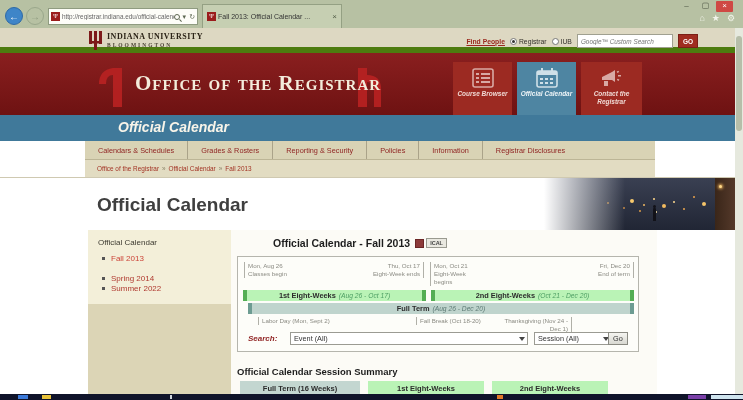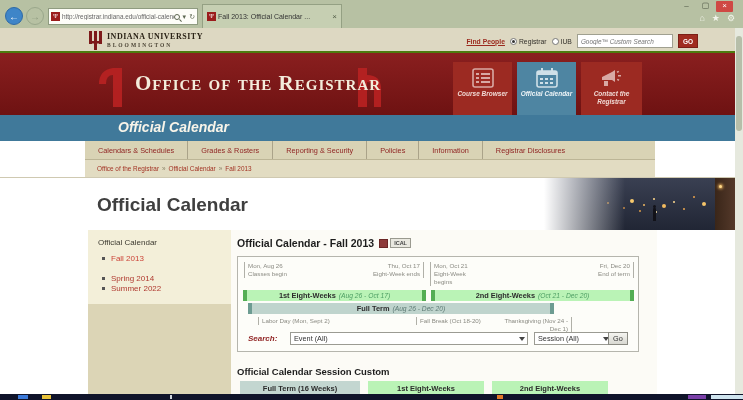--- a/index.html
+++ b/index.html
@@ -20,21 +20,21 @@
   .favicon { width:9px; height:9px; background:#9b1c1c; color:#fff; font-size:6px; line-height:9px; text-align:center; flex:0 0 9px; margin-right:2px; font-family:"Liberation Serif", serif; }
   .url-text { font-size:6.4px; color:#666; white-space:nowrap; overflow:hidden; flex:1; }
   .url-icons { display:flex; gap:3px; font-size:7px; color:#5c6650; align-items:center; }
   .mag { width:6px; height:6px; border:1px solid #5c6650; border-radius:50%; position:relative; }
   .mag:after { content:""; position:absolute; left:4px; top:5px; width:3px; height:1px; background:#5c6650; transform:rotate(45deg); }
   .tab { position:absolute; left:202px; top:4px; width:140px; height:24px; background:#c6cfb2; border:1px solid #94a083; border-bottom:none; display:flex; align-items:center; padding:0 4px; }
   .tab-title { font-size:7px; color:#333; white-space:nowrap; overflow:hidden; flex:1; }
   .tab-close { font-size:8px; color:#55604a; margin-left:3px; }
   .cmd-icons { position:absolute; right:8px; top:13px; display:flex; gap:7px; font-size:9px; color:#f2f4ea; }
   
-  .iu-band { position:absolute; left:0; top:28px; width:743px; height:25px; background:#ddd8c2; border-bottom:2px solid #4d7c0f; }
+  .iu-band { position:absolute; left:0; top:28px; width:743px; height:25px; background:#ddd8c2; border-bottom:6px solid #4d7c0f; }
   .trident { position:absolute; left:88px; top:3px; }
   .iu-name { position:absolute; left:107px; top:4px; font-family:"Liberation Serif", serif; color:#2b2317; }
   .iu-name .u { font-size:8px; font-weight:bold; letter-spacing:.5px; }
   .iu-name .c { font-size:5.5px; letter-spacing:2px; font-weight:bold; color:#4a4334; margin-top:1px; }
   .iu-tools { position:absolute; right:45px; top:6px; display:flex; align-items:center; gap:5px; }
   .find-people { font-size:6.8px; color:#9b2a1e; text-decoration:underline; font-weight:bold; }
   .radio-group { display:flex; align-items:center; gap:2px; font-size:6.8px; color:#33302a; }
   .radio { width:7px; height:7px; border:1px solid #777; border-radius:50%; background:#fff; position:relative; }
   .radio.checked:after { content:""; position:absolute; left:1.5px; top:1.5px; width:3px; height:3px; border-radius:50%; background:#333; }
   .gsearch { width:96px; height:14px; border:1px solid #a0a090; background:#fff; font-size:6.4px; font-style:italic; color:#999; padding:0 3px; font-family:"Liberation Sans", sans-serif; }
@@ -73,21 +73,21 @@
   
   .content { position:absolute; left:0; top:230px; width:743px; height:164px; background:#fff; }
   .sidebar-top { position:absolute; left:88px; top:0; width:143px; height:74px; background:#f3efd9; }
   .sidebar-bottom { position:absolute; left:88px; top:74px; width:143px; height:90px; background:#dcd5b6; }
   .side-head { position:absolute; left:10px; top:8px; font-size:8px; color:#3c3a30; }
   .side-item { position:absolute; left:14px; font-size:8px; color:#b03a30; cursor:pointer; }
   .side-item:before { content:""; display:inline-block; width:3px; height:3px; background:#555; margin-right:6px; vertical-align:1.5px; }
   .side-item.active { color:#cc4438; }
   .main-area { position:absolute; left:231px; top:0; width:426px; height:164px; background:#fcfbf6; }
   .main-heading { position:absolute; left:6px; top:7px; display:flex; align-items:center; gap:5px; }
-  .main-heading h2 { font-size:10.5px; color:#1d1d1d; }
+  .main-heading h2 { font-size:10.5px; color:#1d1d1d;margin-left:36px; }
   .ical { display:flex; align-items:center; gap:2px; cursor:pointer; }
   .ical-ic { width:9px; height:9px; background:#8d3a3a; border:1px solid #6b2626; }
   .ical-tx { font-size:5.5px; font-weight:bold; color:#444; background:#e9e8e0; border:1px solid #9a9a90; padding:1px 3px; }
   .cal-box { position:absolute; left:6px; top:26px; width:402px; height:96px; border:1px solid #b5b5ad; background:#fdfdf9; }
   .ms { position:absolute; top:5px; font-size:6.2px; color:#8b8b83; line-height:1.3; }
   .ms.l { border-left:1px solid #b0b0a8; padding-left:3px; }
   .ms.r { border-right:1px solid #b0b0a8; padding-right:3px; text-align:right; }
   .sbar { position:absolute; height:11px; display:flex; align-items:center; justify-content:center; gap:3px; font-size:7.4px; }
   .sbar .nm { font-weight:bold; color:#2c2c2c; }
   .sbar .rg { font-style:italic; font-size:6.7px; }
@@ -292,21 +292,21 @@
         </div>
 
         <div class="sbar green" style="left:5px; top:33px; width:183px;">
           <span class="nm">1st Eight-Weeks</span>
             <span class="rg">(Aug 26 - Oct 17)</span>
         </div>
         <div class="sbar green" style="left:193px; top:33px; width:203px;">
           <span class="nm">2nd Eight-Weeks</span>
             <span class="rg">(Oct 21 - Dec 20)</span>
         </div>
-        <div class="sbar teal" style="left:10px; top:46px; width:306px;">
+        <div class="sbar teal" style="left:10px; top:46px; width:386px;">
           <span class="nm">Full Term</span>
             <span class="rg">(Aug 26 - Dec 20)</span>
         </div>
 
         <div class="brk l" style="left:20px; top:60px;">Labor Day (Mon, Sept 2)</div>
         <div class="brk l" style="left:178px; top:60px;">Fall Break (Oct 18-20)</div>
         <div class="brk r" style="left:258px; top:60px; width:76px;">Thanksgiving (Nov 24 - Dec 1)</div>
 
         <div class="search-row">
           <span class="search-label">Search:</span>
@@ -315,21 +315,21 @@
               <span class="caret"></span>
           </div>
           <div class="sel" style="left:296px; width:78px;">
             <span>Session (All)</span>
               <span class="caret"></span>
           </div>
           <span class="go-small" style="left:370px;">Go</span>
         </div>
       </div>
 
-      <div class="summary-heading">Official Calendar Session Custom</div>
+      <div class="summary-heading">Official Calendar Session Summary</div>
       <div class="sum-cell teal" style="left:9px; width:120px;">Full Term (16 Weeks)</div>
       <div class="sum-cell green" style="left:137px; width:116px;">1st Eight-Weeks</div>
       <div class="sum-cell green" style="left:261px; width:116px;">2nd Eight-Weeks</div>
     </div>
   </div>
 
   <div class="scrollbar">
     <div class="scroll-thumb"></div>
   </div>
 

